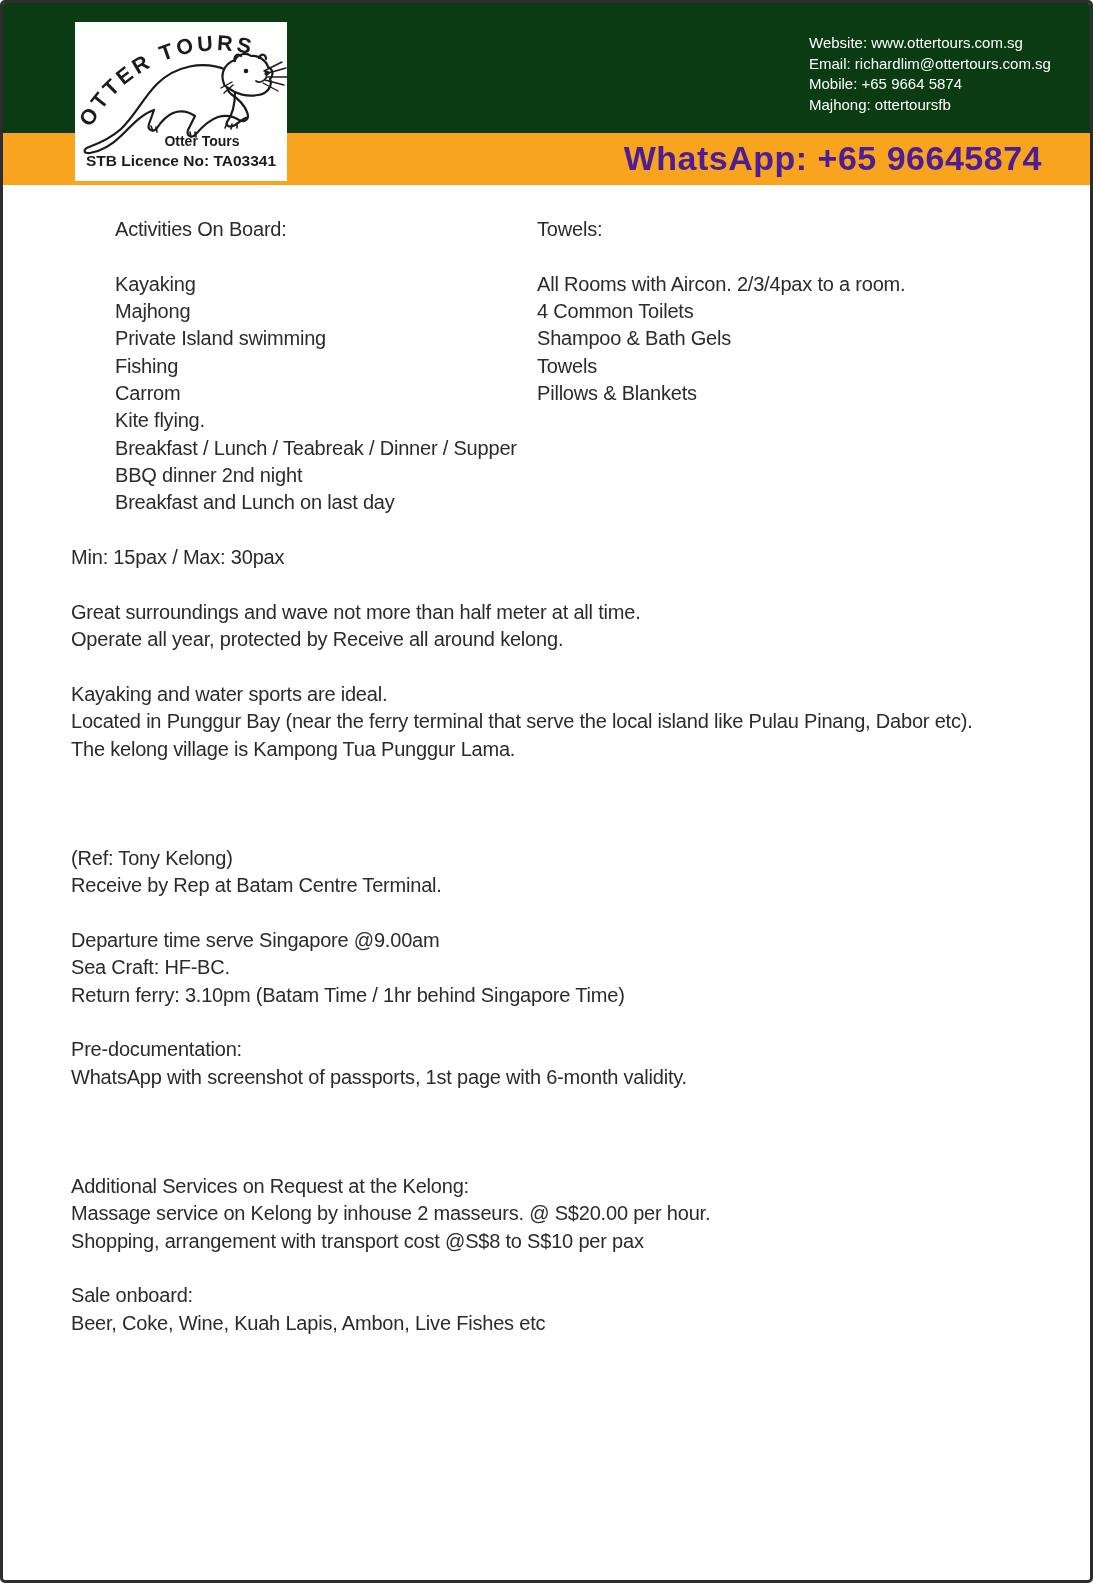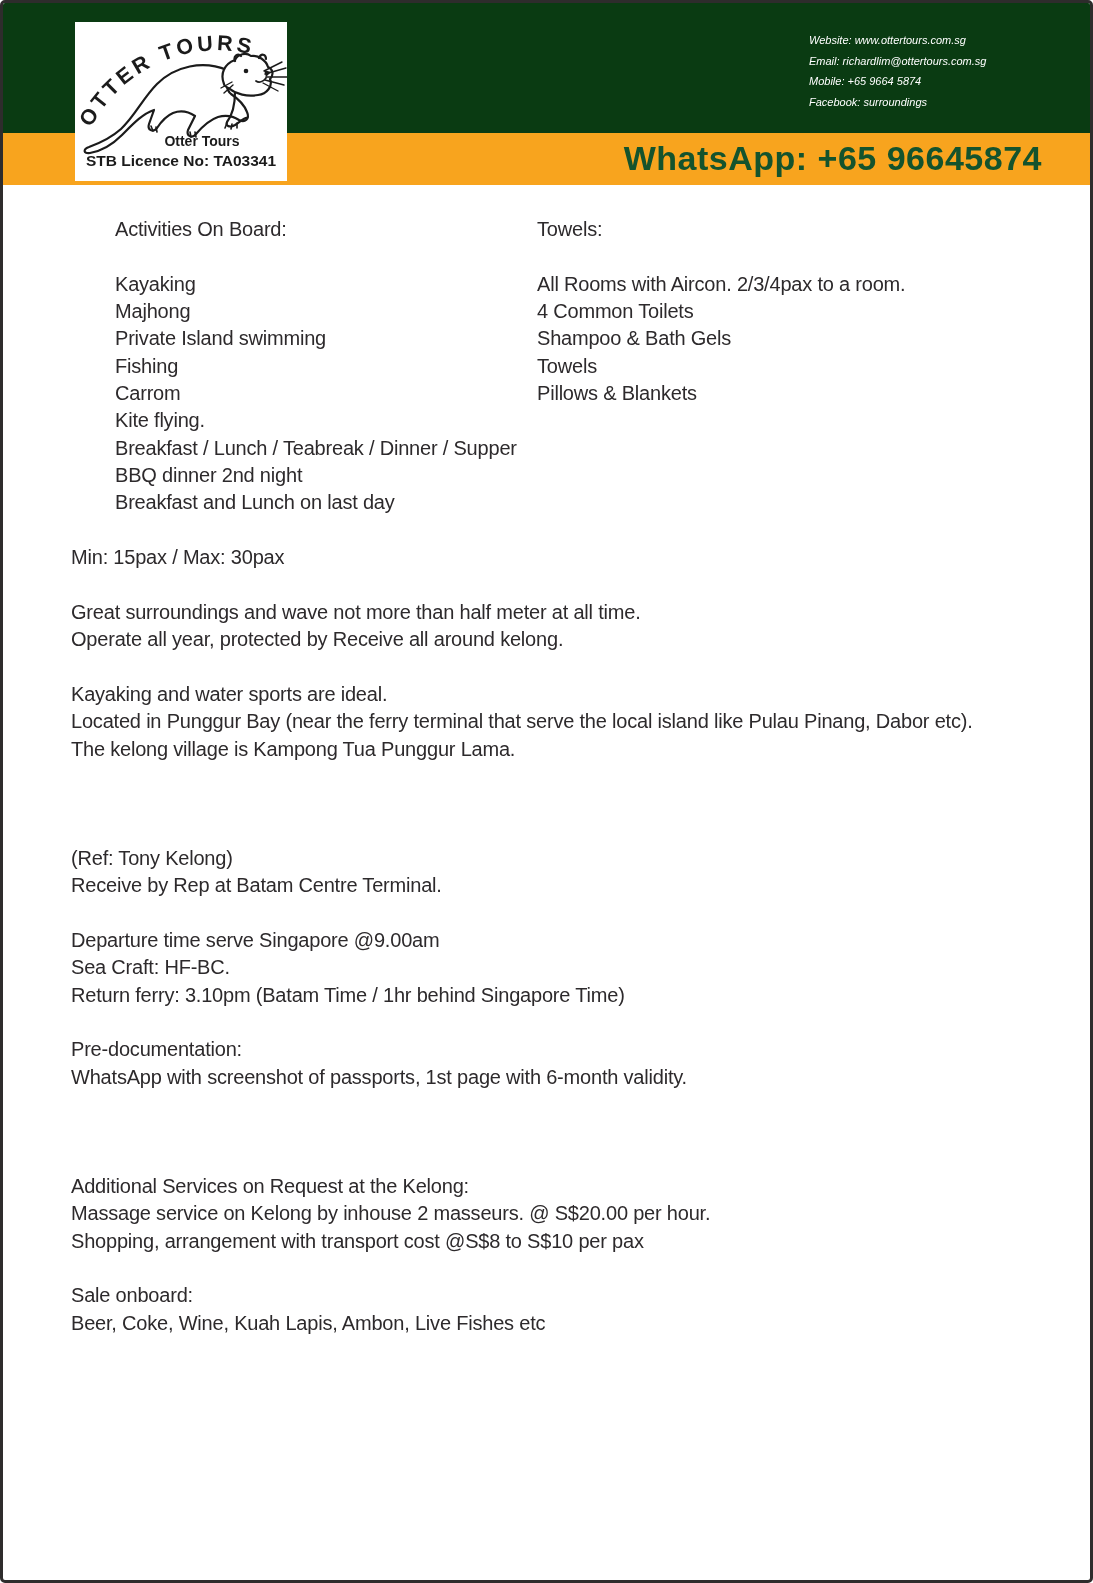--- a/index.html
+++ b/index.html
@@ -40,34 +40,33 @@
 
   
   .contact {
     position:absolute;
     left:806px; top:31px;
     z-index:4;
     color:#ffffff;
   }
   .contact .line {
     height:20.6px;
-    font-size:11px;
-    font-style:italic;
+    font-size:15px;
     white-space:pre;
   }
 
   
   .whatsapp {
     position:absolute;
     right:48px; top:0; height:52px;
     line-height:50px;
     font-size:34px;
     font-weight:bold;
     letter-spacing:0.5px;
-    color:#14532d;
+    color:#4c1d95;
     white-space:pre;
   }
 
   
   .doc-body {
     padding:33px 18px 0 68px;
     font-size:20px;
     letter-spacing:-0.2px;
   }
   .doc-body .line {
@@ -81,21 +80,21 @@
 </head>
 <body>
 
 <div class="page">
 
   <div class="band-green">
     <div class="contact">
         <div class="line">Website: www.ottertours.com.sg</div>
         <div class="line">Email: richardlim@ottertours.com.sg</div>
         <div class="line">Mobile: +65 9664 5874</div>
-        <div class="line">Facebook: surroundings</div>
+        <div class="line">Majhong: ottertoursfb</div>
       </div>
   </div>
 
   <div class="band-orange">
     <div class="whatsapp">WhatsApp: +65 96645874</div>
   </div>
 
   <div class="logo-box">
     <svg viewBox="0 0 212 159">
       <rect x="0" y="0" width="212" height="159" fill="#ffffff"></rect>

